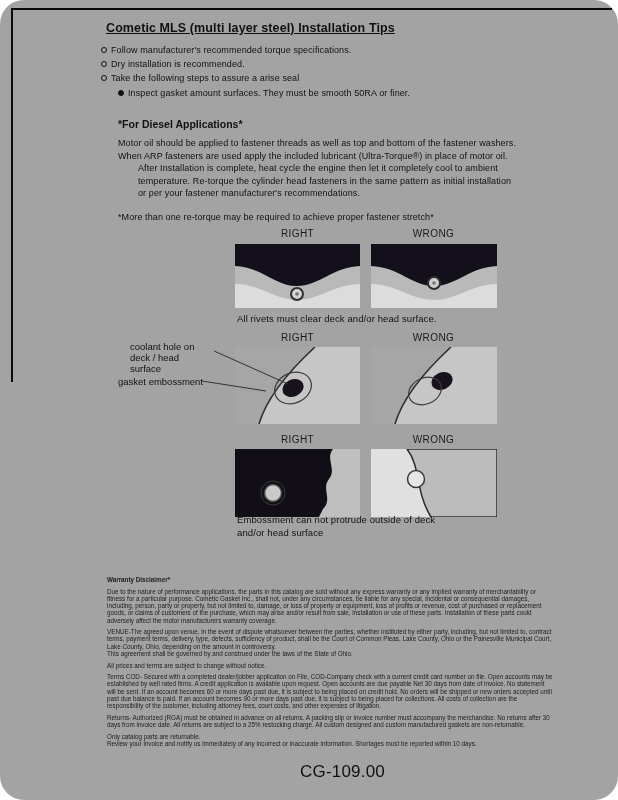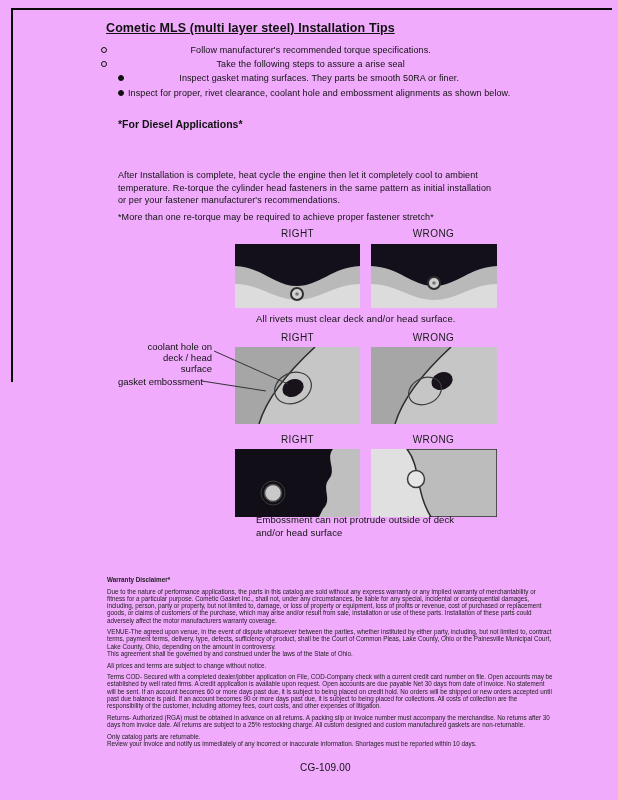--- a/index.html
+++ b/index.html
@@ -4,80 +4,82 @@
 <style>
   * { margin:0; padding:0; box-sizing:border-box; }
   html,body { width:618px; height:800px; }
   body {
     background:#ffffff;
     font-family:"Liberation Sans", sans-serif;
     color:#111;
     position:relative;
     overflow:hidden;
   }
-  .page { position:absolute; inset:0; background:#f0abfc; }
+  .page { position:absolute; inset:0; background:#a3a3a3;border-radius:24px; }
 
   .scan-top { position:absolute; left:11px; top:8px; width:601px; height:2px; background:#0a0a0a; }
   .scan-left { position:absolute; left:11px; top:8px; width:2px; height:374px; background:#0a0a0a; }
 
   .title {
     position:absolute; left:106px; top:21px;
     font-size:12.5px; font-weight:bold; text-decoration:underline;
     letter-spacing:0.1px;
   }
 
   .tips { position:absolute; left:100px; top:45px; list-style:none; font-size:9px; }
-  .tips li { position:relative; padding-left:11px; margin-bottom:4.2px; letter-spacing:0.1px;text-align:center; }
+  .tips li { position:relative; padding-left:11px; margin-bottom:4.2px; letter-spacing:0.1px; }
   .tips li::before {
     content:""; position:absolute; left:1px; top:2px;
     width:4px; height:4px; border:1px solid #111; border-radius:50%; background:transparent;
   }
   .tips li.sub { margin-left:17px; }
   .tips li.sub::before { background:#111; }
 
   .diesel-heading { position:absolute; left:118px; top:118px; font-size:10.5px; font-weight:bold; }
   .para { position:absolute; left:118px; width:430px; font-size:9px; line-height:12.6px; white-space:pre-line; letter-spacing:0.1px; }
   .para.p1 { top:137px; }
-  .para.p2 { top:169px; }
+  .para.p2 { top:162px;margin-left:20px; }
   .para.note { top:211px; }
 
   .dg-label { position:absolute; width:125px; text-align:center; font-size:10px; color:#1a1a1a; letter-spacing:0.4px; }
   .panel { position:absolute; }
   .panel svg { display:block; }
-  .caption { position:absolute; font-size:9.5px; color:#111; letter-spacing:0.1px; white-space:pre-line; line-height:12.5px;margin-left:19px; }
+  .caption { position:absolute; font-size:9.5px; color:#111; letter-spacing:0.1px; white-space:pre-line; line-height:12.5px; }
 
   .side-label { position:absolute; font-size:9.5px; color:#111; line-height:11px; white-space:pre-line; }
-  .side-label.coolant { left:130px; top:341px; width:82px; text-align:right; }
+  .side-label.coolant { left:130px; top:341px; width:82px; }
   .side-label.emboss { left:118px; top:376px;text-align:right; }
   .pointer-lines { position:absolute; left:195px; top:340px; }
 
   .legal { position:absolute; left:107px; top:576px; width:447px; font-size:6.3px; line-height:7.2px; color:#1c1c1c; }
   .legal-heading { font-weight:bold; margin-bottom:4.5px; }
   .legal-para { margin-bottom:4.5px; white-space:pre-line; }
 
-  .footer { position:absolute; left:300px; top:762px; font-size:10px; color:#111; letter-spacing:0.2px; }
+  .footer { position:absolute; left:300px; top:762px; font-size:17px; color:#111; letter-spacing:0.2px; }
 </style>
 </head>
 <body>
 
 <div class="page">
 
   <div class="scan-top"></div>
   <div class="scan-left"></div>
 
   <h1 class="title">Cometic MLS (multi layer steel) Installation Tips</h1>
 
   <ul class="tips">
     <li>Follow manufacturer's recommended torque specifications.</li>
+    <li>Dry installation is recommended.</li>
     <li>Take the following steps to assure a arise seal</li>
-    <li class="sub">Inspect gasket mating surfaces.  They parts be smooth 50RA or finer.</li>
-    <li class="sub">Inspect for proper, rivet clearance, coolant hole and embossment alignments as shown below.</li>
+    <li class="sub">Inspect gasket amount surfaces.  They must be smooth 50RA or finer.</li>
   </ul>
 
   <h2 class="diesel-heading">*For Diesel Applications*</h2>
+  <p class="para p1">Motor oil should be applied to fastener threads as well as top and bottom of the fastener washers.
+When ARP fasteners are used apply the included lubricant (Ultra-Torque®) in place of motor oil.</p>
   <p class="para p2">After Installation is complete, heat cycle the engine then let it completely cool to ambient
 temperature. Re-torque the cylinder head fasteners in the same pattern as initial installation
 or per your fastener manufacturer's recommendations.</p>
   <p class="para note">*More than one re-torque may be required to achieve proper fastener stretch*</p>
 
   <div class="dg-label" style="left:235px; top:228px;">RIGHT</div>
   <div class="dg-label" style="left:371px; top:228px;">WRONG</div>
 
   <div class="panel" style="left:235px; top:244px;">
     <svg width="125" height="64" viewBox="0 0 125 64">

